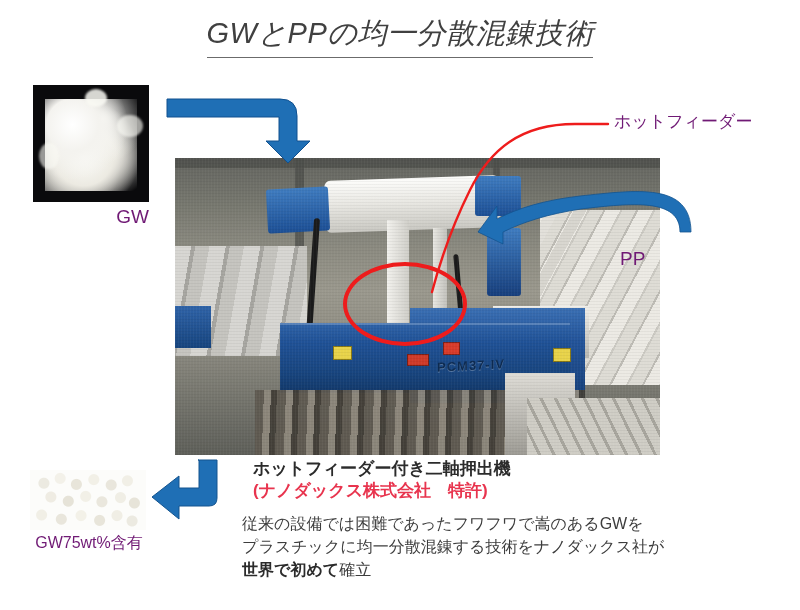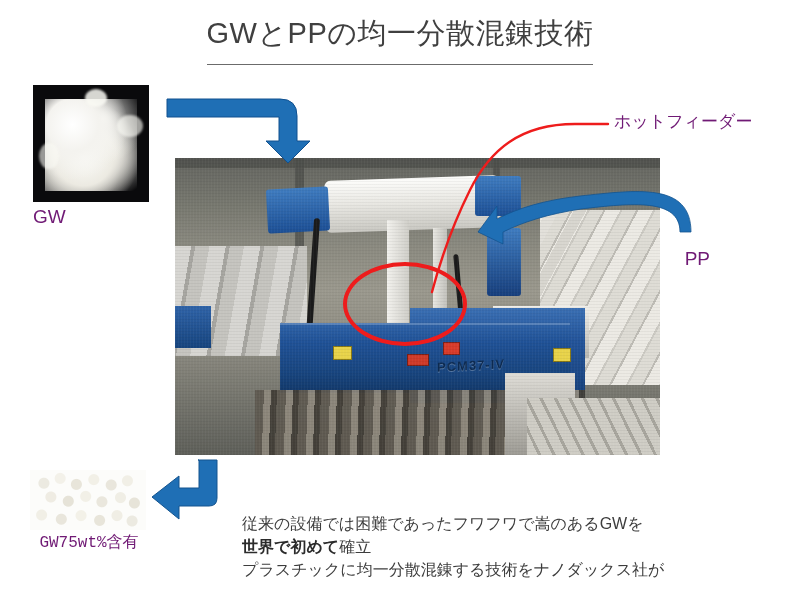--- a/index.html
+++ b/index.html
@@ -26,21 +26,22 @@
     top: 14px;
     width: 800px;
     text-align: center;
     font-size: 29px;
     letter-spacing: 0.5px;
     color: #404040;
     white-space: nowrap;
   }
   #title span.u {
     border-bottom: 1.5px solid #6b6b6b;
-    padding-bottom: 15px;
+    padding-bottom: 8px;
+    font-style: italic;
   }
 
   
   .photo {
     position: absolute;
     overflow: hidden;
   }
 
   
   #photo-gw {
@@ -264,24 +265,24 @@
     width: 800px; height: 610px;
     pointer-events: none;
   }
 
   
   .label {
     position: absolute;
     color: #701a75;
     white-space: nowrap;
   }
-  #label-gw      { left: 33px;  top: 206px; width: 116px; text-align: left; font-size: 19px; }
-  #label-pp      { left: 620px; top: 248px; width: 90px;  text-align: right; font-size: 19px; }
+  #label-gw      { left: 33px;  top: 206px; width: 116px; text-align: right; font-size: 19px; }
+  #label-pp      { left: 620px; top: 248px; width: 90px;  text-align: left; font-size: 19px; }
   #label-feeder  { left: 614px; top: 110px; font-size: 17px; }
-  #label-pellet  { left: 0px;   top: 533px; width: 178px; text-align: center; font-size: 16px; line-height: 1.28; font-family: Liberation Mono, monospace; }
+  #label-pellet  { left: 0px;   top: 533px; width: 178px; text-align: center; font-size: 16px; line-height: 1.28; }
 
   #caption {
     position: absolute;
     left: 253px;
     top: 458px;
     font-size: 17px;
     font-weight: bold;
     line-height: 1.3;
     white-space: nowrap;
   }
@@ -373,20 +374,24 @@
   <div class="label" id="label-feeder">ホットフィーダー</div>
   <div class="label" id="label-pp">PP</div>
 
   <div class="photo" id="photo-pellet">
     <div class="pellets"></div>
   </div>
   <div class="label" id="label-pellet">
     <div>GW75wt%含有</div>
   </div>
 
+  <div id="caption">
+    <div class="black">ホットフィーダー付き二軸押出機</div>
+    <div class="red">(ナノダックス株式会社　特許)</div>
+  </div>
 
   <div id="body-text">
     <div>従来の設備では困難であったフワフワで嵩のあるGWを</div>
+    <div>プラスチックに均一分散混錬する技術をナノダックス社が</div>
     <div><span class="bold">世界で初めて</span><span>確立</span></div>
-    <div>プラスチックに均一分散混錬する技術をナノダックス社が</div>
   </div>
 
 </div>
 
 </body></html>

